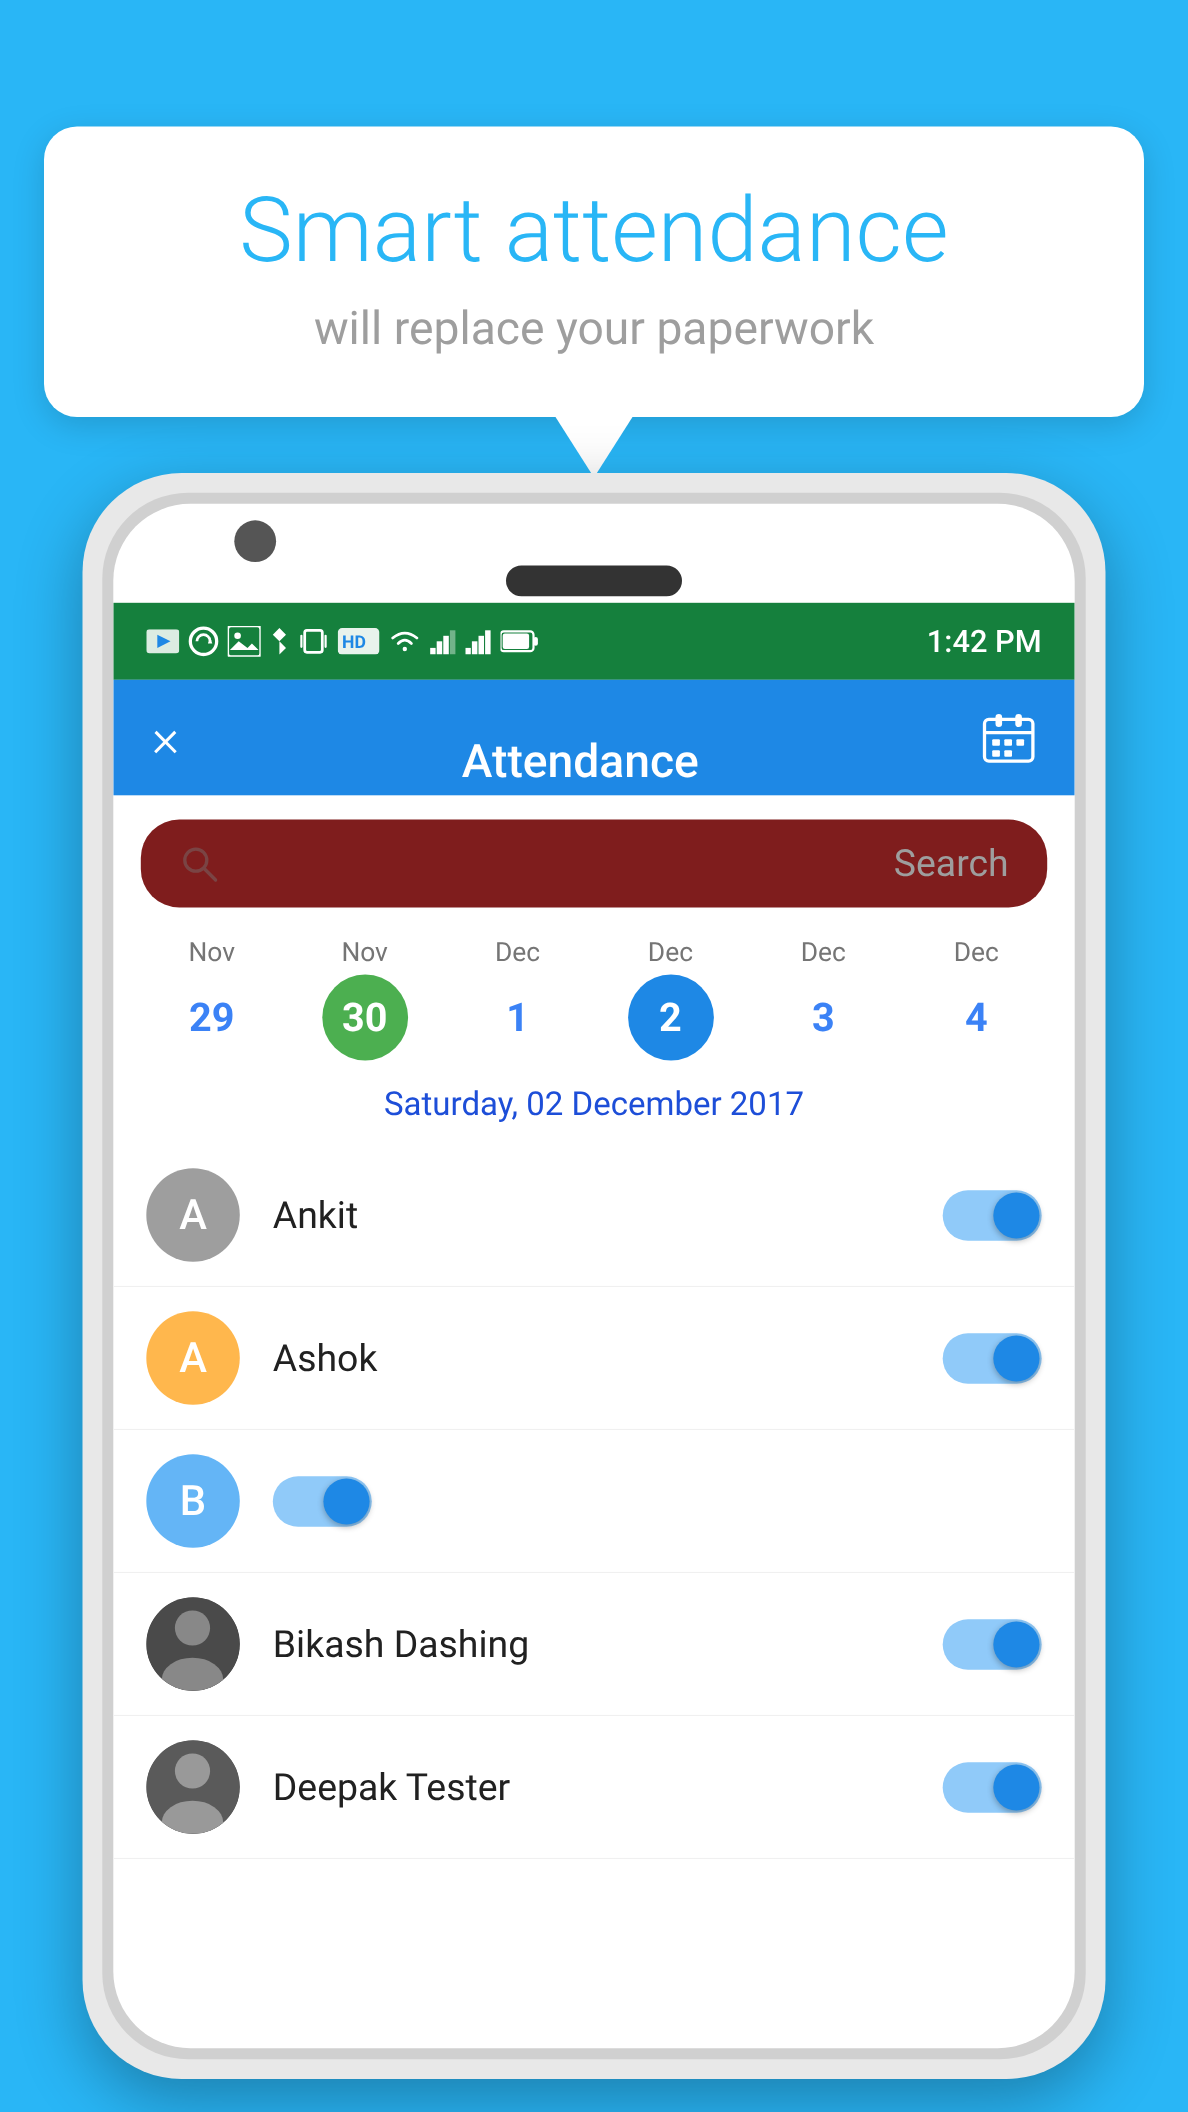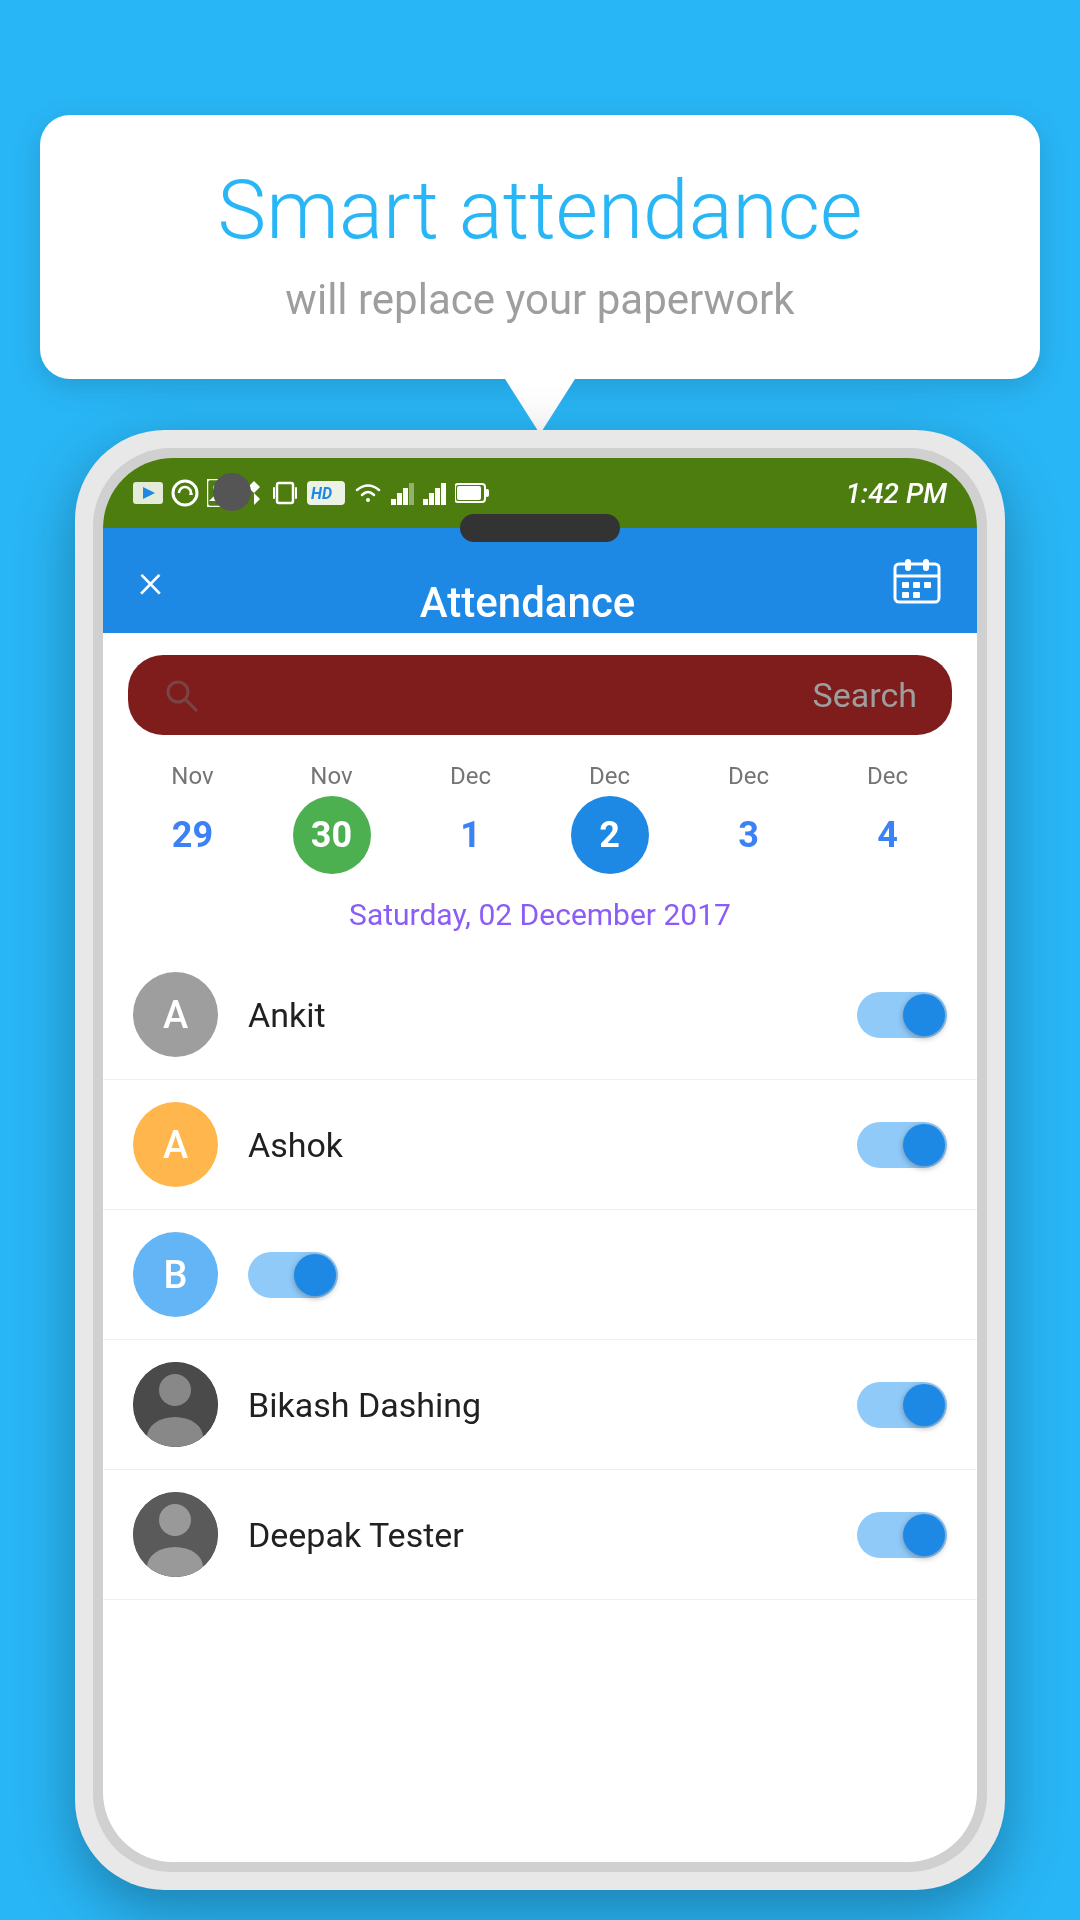--- a/index.html
+++ b/index.html
@@ -94,27 +94,27 @@
       transform: translateX(-50%);
       width: 160px;
       height: 28px;
       background: #333;
       border-radius: 14px;
       z-index: 10;
     }
 
     
     .status-bar {
-      background: #4d7c0f;
+      background: #15803d;
       height: 70px;
       display: flex;
       align-items: center;
       justify-content: space-between;
       padding: 0 30px;
-      font-style: italic;
+      margin-top: 90px;
     }
     .status-icons {
       display: flex;
       align-items: center;
       gap: 8px;
     }
     .status-time {
       color: white;
       font-size: 28px;
       font-weight: 500;
@@ -204,21 +204,21 @@
       color: white;
     }
     .date-num.selected {
       background: #1e88e5;
       color: white;
     }
 
     
     .selected-date-label {
       text-align: center;
-      color: #8b5cf6;
+      color: #1d4ed8;
       font-size: 30px;
       font-weight: 400;
       padding: 15px 0 18px 0;
     }
 
     
     .attendance-list {
       overflow: hidden;
     }
     .attendance-item {

